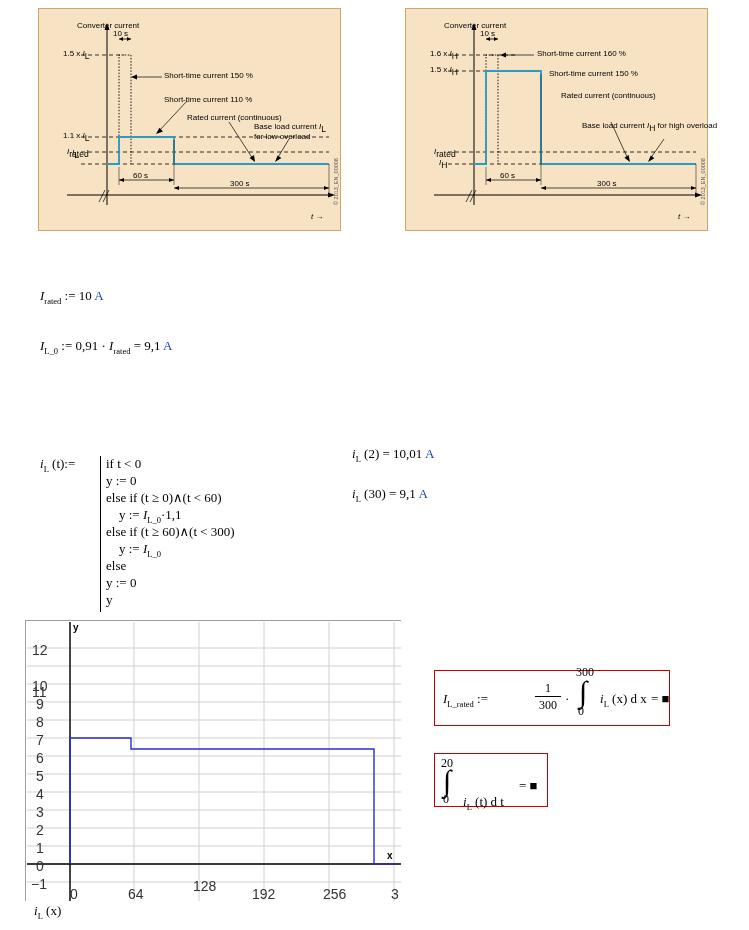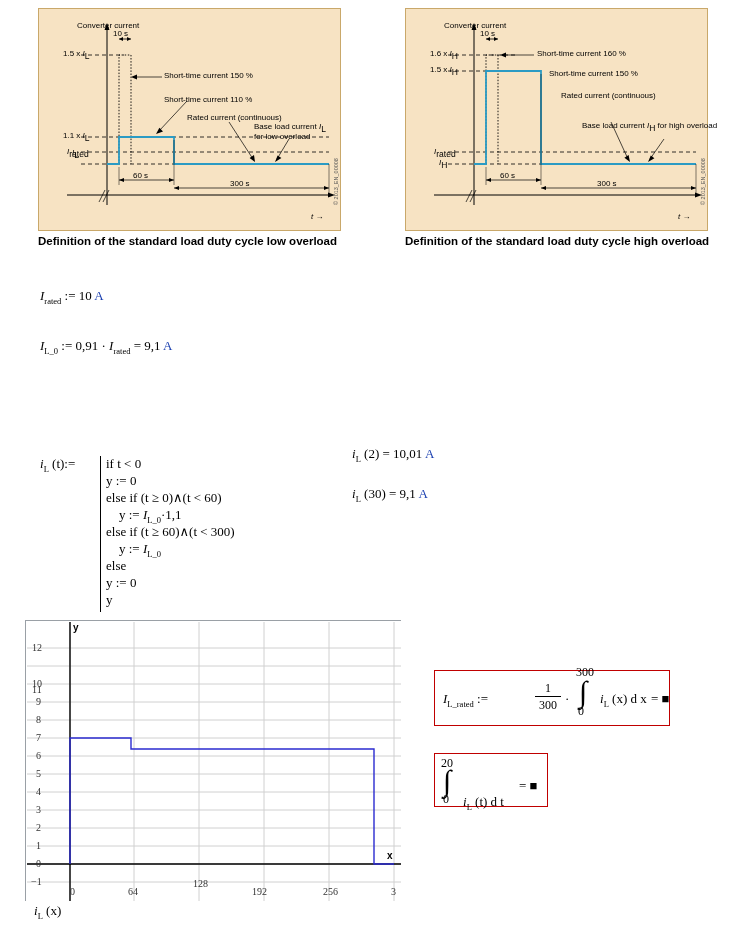--- a/index.html
+++ b/index.html
@@ -61,22 +61,22 @@
   
   .plot-wrap{position:absolute;}
   .plot-box{
     position:absolute;
     border:1px solid #9aa0a6;
     background:#fff;
     box-sizing:border-box;
   }
   .ytick,.xtick{
     position:absolute;
-    font-family:Liberation Serif, serif;
-    font-size:10px;color:#333;
+    font-family:Liberation Sans, sans-serif;
+    font-size:14px;color:#333;
   }
   .axis-name{
     position:absolute;
     font-family:"Liberation Sans", sans-serif;
     font-size:10px;font-weight:bold;color:#000;
   }
   .plot-caption{position:absolute;font-size:13px;}
   svg{display:block;}
 </style>
 </head>
@@ -140,21 +140,20 @@
     <div class="fig-label" style="left:215px;top:113px;">Base load current <span class="it">I</span><span class="sub">L</span></div>
     <div class="fig-label" style="left:215px;top:123px;">for low overload</div>
     <div class="fig-label" style="left:24px;top:122px;">1.1 x <span class="it">I</span><span class="sub">L</span></div>
     <div class="fig-label" style="left:28px;top:138px;"><span class="it">I</span><span class="sub">rated</span></div>
     <div class="fig-label" style="left:33px;top:139px;"><span class="it">I</span><span class="sub">L</span></div>
     <div class="fig-label" style="left:94px;top:162px;">60 s</div>
     <div class="fig-label" style="left:191px;top:170px;">300 s</div>
     <div class="fig-label" style="left:272px;top:203px;"><span class="it">t</span> →</div>
     <div class="fig-vlabel" style="left:294px;top:196px;">© 2013_EN_00008</div>
   </div>
-  <div class="fig-caption" style="left:38px;top:235px;width:310px;">Definition of the standard load duty cycle low overload</div>
 
   <div class="fig" style="left:405px;top:8px;width:301px;height:221px;">
     <svg class="fig-canvas" viewBox="0 0 301 221" width="301" height="221">
       <line x1="68" y1="18" x2="68" y2="196" stroke="#000" stroke-width="1"></line>
       <line x1="28" y1="186" x2="292" y2="186" stroke="#000" stroke-width="1"></line>
       <polygon points="68,14 65.5,21 70.5,21" fill="#000"></polygon>
       <polygon points="296,186 289,183.5 289,188.5" fill="#000"></polygon>
 
       <line x1="42" y1="46" x2="110" y2="46" stroke="#000" stroke-dasharray="4,3" stroke-width="0.8"></line>
       <line x1="42" y1="62" x2="110" y2="62" stroke="#000" stroke-dasharray="4,3" stroke-width="0.8"></line>
@@ -200,21 +199,20 @@
     <div class="fig-label" style="left:143px;top:60px;">Short-time current 150 %</div>
     <div class="fig-label" style="left:155px;top:82px;">Rated current (continuous)</div>
     <div class="fig-label" style="left:176px;top:112px;">Base load current <span class="it">I</span><span class="sub">H</span> for high overload</div>
     <div class="fig-label" style="left:28px;top:138px;"><span class="it">I</span><span class="sub">rated</span></div>
     <div class="fig-label" style="left:33px;top:149px;"><span class="it">I</span><span class="sub">H</span></div>
     <div class="fig-label" style="left:94px;top:162px;">60 s</div>
     <div class="fig-label" style="left:191px;top:170px;">300 s</div>
     <div class="fig-label" style="left:272px;top:203px;"><span class="it">t</span> →</div>
     <div class="fig-vlabel" style="left:294px;top:196px;">© 2013_EN_00008</div>
   </div>
-  <div class="fig-caption" style="left:405px;top:235px;width:330px;">Definition of the standard load duty cycle high overload</div>
 
   <div class="math" style="left:40px;top:288px;">
     <span class="it">I</span><span class="sub">rated</span>
     <span>:=</span>
     <span>10</span>
     <span class="unit">A</span>
   </div>
 
   <div class="math" style="left:40px;top:338px;">
     <span class="it">I</span><span class="sub">L_0</span>

